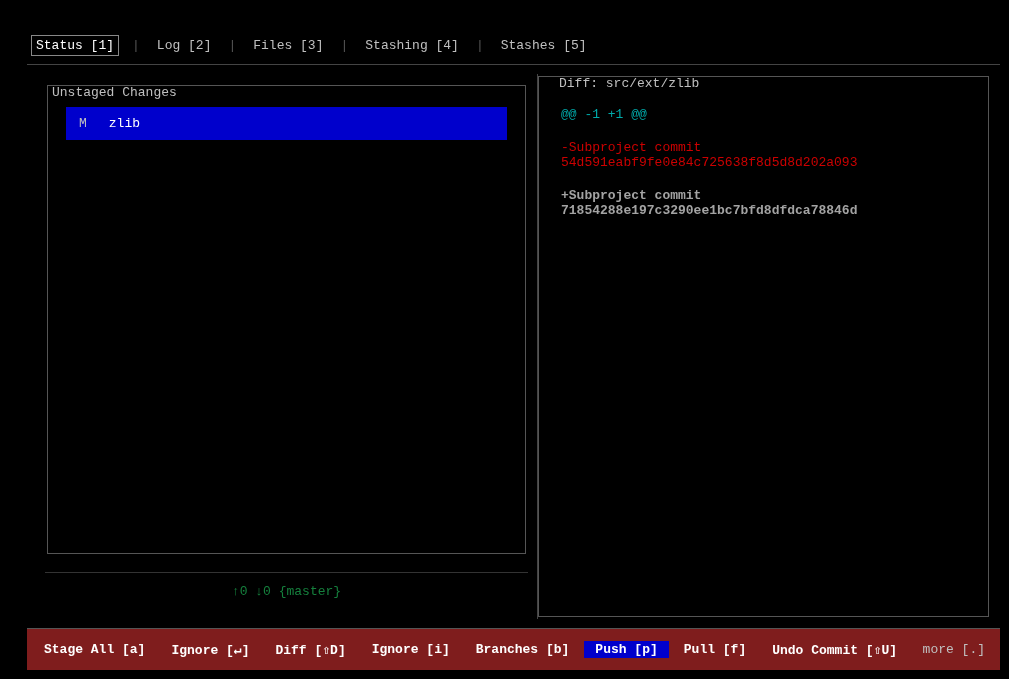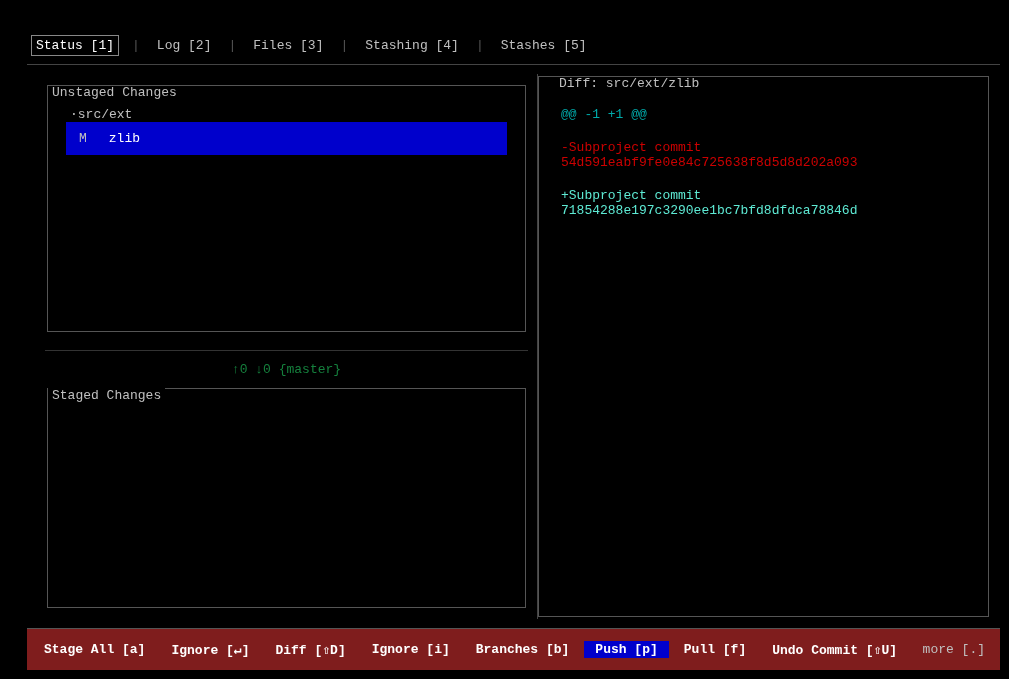--- a/index.html
+++ b/index.html
@@ -170,21 +170,22 @@
 
     .diff-hunk {
       color: #00aaaa;
     }
 
     .diff-removed {
       color: #cc0000;
     }
 
     .diff-added {
-      color: #5eead4;
+      color: #a3a3a3;
+      font-weight: bold;
     }
 
     
     #action-bar {
       display: flex;
       align-items: center;
       background: #7f1d1d;
       border-top: 1px solid #555;
       padding: 4px 6px;
       flex-shrink: 0;
@@ -237,37 +238,31 @@
     <span class="tab">Stashes [5]</span>
   </div>
 
   <div id="main-content">
 
     <div id="left-panel">
 
       <div id="unstaged-panel">
         <span class="panel-title">Unstaged Changes</span>
         <div class="panel-content">
-          <div class="dir-item">·src/ext</div>
           <div class="file-item selected">
             <span class="file-status modified">M</span>
             <span class="file-name">zlib</span>
           </div>
         </div>
       </div>
 
       <div id="status-bar">
         <span>↑0 ↓0 {master}</span>
       </div>
 
-      <div id="staged-panel">
-        <span class="panel-title">Staged Changes</span>
-        <div class="panel-content">
-        </div>
-      </div>
 
     </div>
 
     <div id="right-panel">
       <span class="diff-title">Diff: src/ext/zlib</span>
       <div class="diff-content">
         <div class="diff-hunk">@@ -1 +1 @@</div>
         <div class="diff-removed">-Subproject commit 54d591eabf9fe0e84c725638f8d5d8d202a093</div>
         <div class="diff-added">+Subproject commit 71854288e197c3290ee1bc7bfd8dfdca78846d</div>
       </div>

